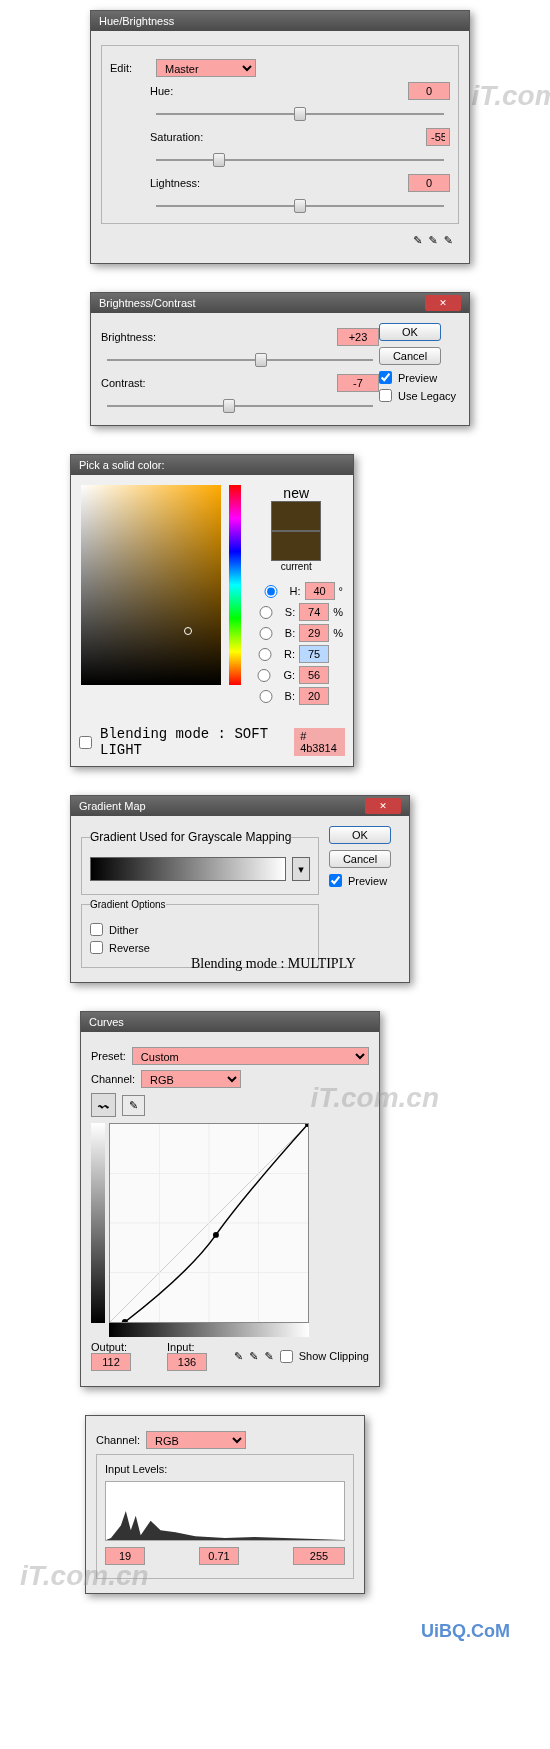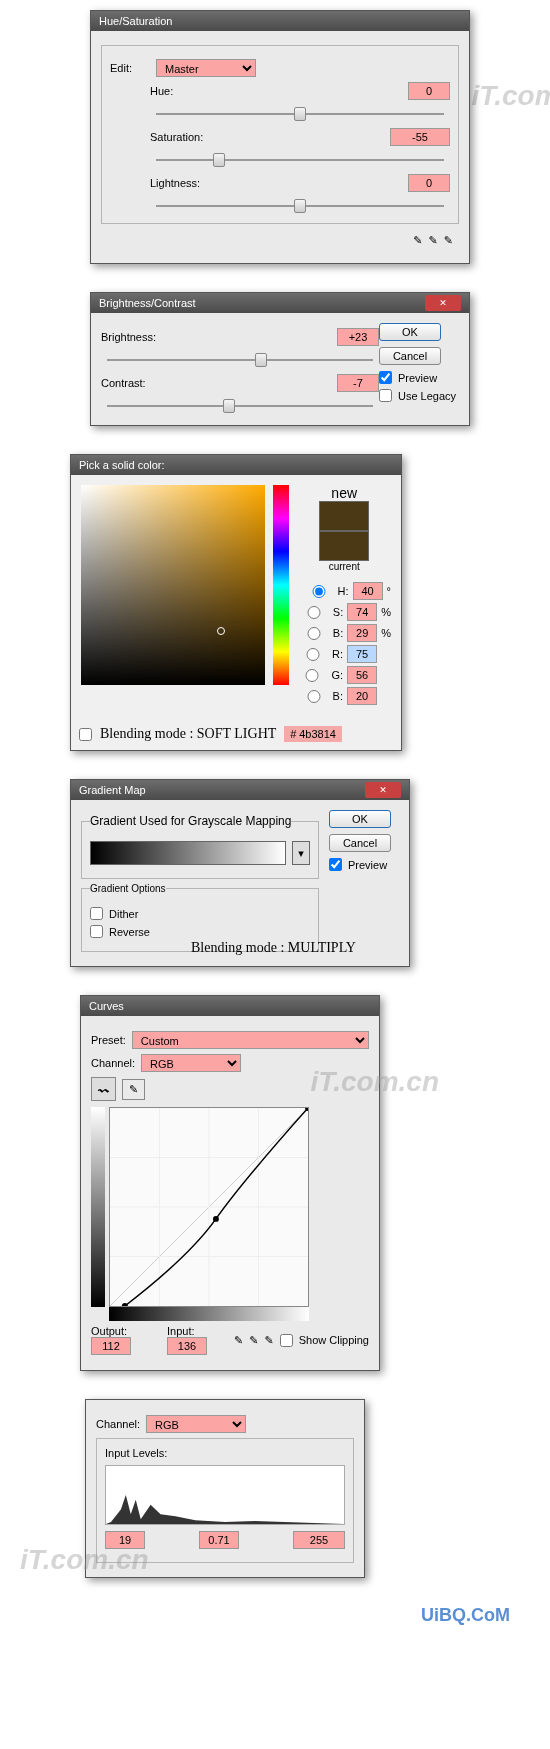--- a/index.html
+++ b/index.html
@@ -21,62 +21,62 @@
 .btn.primary{border:1px solid #2a6db5}
 .eyedroppers{display:flex;gap:6px;justify-content:flex-end;padding:6px}
 .picker-body{padding:10px;background:#f0f0f0;display:flex;gap:8px}
 .sv-area{width:200px;height:200px;position:relative;background:linear-gradient(to bottom,transparent,#000),linear-gradient(to right,#fff,hsl(40,100%,50%))}
 .hue-strip{width:18px;height:200px;background:linear-gradient(to bottom,#f00,#f0f,#00f,#0ff,#0f0,#ff0,#f00)}
 .picker-right{flex:1}
 .swatches{display:flex;flex-direction:column;align-items:center;margin-bottom:10px}
 .sw{width:50px;height:30px;border:1px solid #666}
 .model-row{display:flex;align-items:center;gap:4px;margin:3px 0;justify-content:flex-end}
 .model-row input{width:30px}
-.annotation{font-family:Liberation Serif, serif;font-size:14px;padding:4px 8px}
+.annotation{font-family:Liberation Mono, monospace;font-size:14px;padding:4px 8px}
 .hex-badge{background:#f5aaaa;padding:2px 6px;font-size:10px}
 .grad-prev{height:24px;background:linear-gradient(to right,#000,#fff);border:1px solid #666;flex:1}
 .grad-btn{width:18px;height:24px;background:#ddd;border:1px solid #666;display:flex;align-items:center;justify-content:center}
 .curves-area{display:flex;gap:4px;margin-top:6px}
 .vstrip{width:14px;height:200px;background:linear-gradient(to bottom,#fff,#000)}
 .graph{width:200px;height:200px;border:1px solid #888;background:#fafafa;position:relative}
 .graph svg{width:100%;height:100%}
 .hstrip{height:14px;background:linear-gradient(to right,#000,#fff);margin-left:18px;width:200px}
 .hist{height:60px;width:240px;border:1px solid #aaa;background:#fff;position:relative;margin:6px 0}
 .watermark{position:absolute;color:rgba(150,150,150,0.4);font-size:28px;font-weight:bold;font-style:italic;pointer-events:none;font-family:Arial}
 .anno-overlay{position:absolute;font-family:'Comic Sans MS',cursive;font-size:14px;pointer-events:none}
 </style>
 </head>
 <body>
 
 <div class="watermark" style="top:80px;right:-50px">iT.com.cn</div>
 
 <div class="dialog">
  <div class="titlebar">
-      <span>Hue/Saturation</span>
+      <span>Hue/Brightness</span>
     </div>
  <div class="body">
   <div class="group">
    <div class="row">
           <span class="lbl" style="width:40px">Edit:</span>
           <select><option>Master</option></select>
         </div>
    <div style="padding-left:40px">
     <div class="row">
             <span class="lbl">Hue:</span>
             <span style="flex:1"></span>
             <input type="text" style="width: 42px;" value="0">
           </div>
     <div class="slider">
             <div class="track"></div>
             <div class="thumb" style="left:50%"></div>
           </div>
     <div class="row">
             <span class="lbl">Saturation:</span>
             <span style="flex:1"></span>
-            <input type="text" style="width: 60px;" value="-55">
+            <input type="text" style="width: 24px;" value="-55">
           </div>
     <div class="slider">
             <div class="track"></div>
             <div class="thumb" style="left:22%"></div>
           </div>
     <div class="row">
             <span class="lbl">Lightness:</span>
             <span style="flex:1"></span>
             <input type="text" style="width: 42px;" value="0">
           </div>
@@ -128,21 +128,21 @@
           <span>Preview</span>
         </label>
    <label class="row">
           <input type="checkbox" style="">
           <span>Use Legacy</span>
         </label>
   </div>
  </div>
 </div>
 
-<div class="dialog" style="width:332px;margin-left:-20px">
+<div class="dialog" style="width:284px;margin-left:-20px">
  <div class="titlebar">
       <span>Pick a solid color:</span>
     </div>
  <div class="picker-body">
   <div class="sv-area">
         <div style="position:absolute;left:74%;top:71%;width:8px;height:8px;border:1px solid #fff;border-radius:50%"></div>
       </div>
   <div class="hue-strip"></div>
   <div class="picker-right">
    <div class="swatches">

